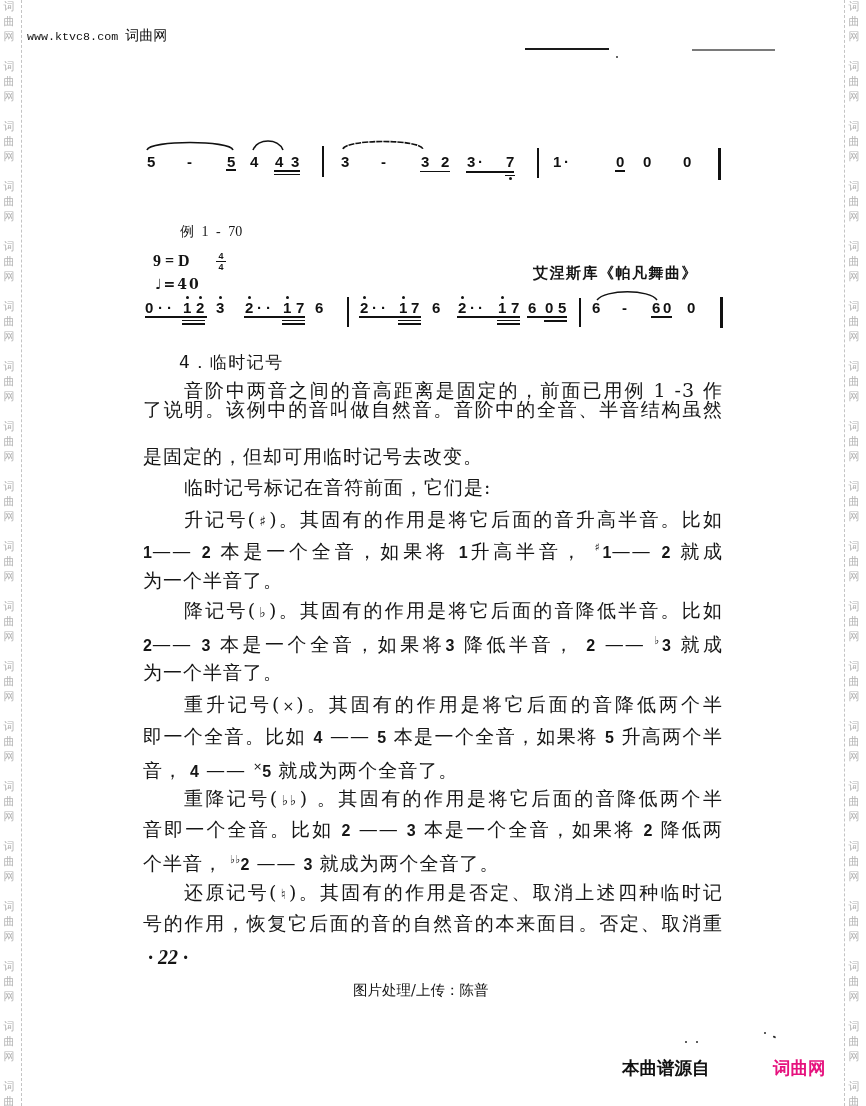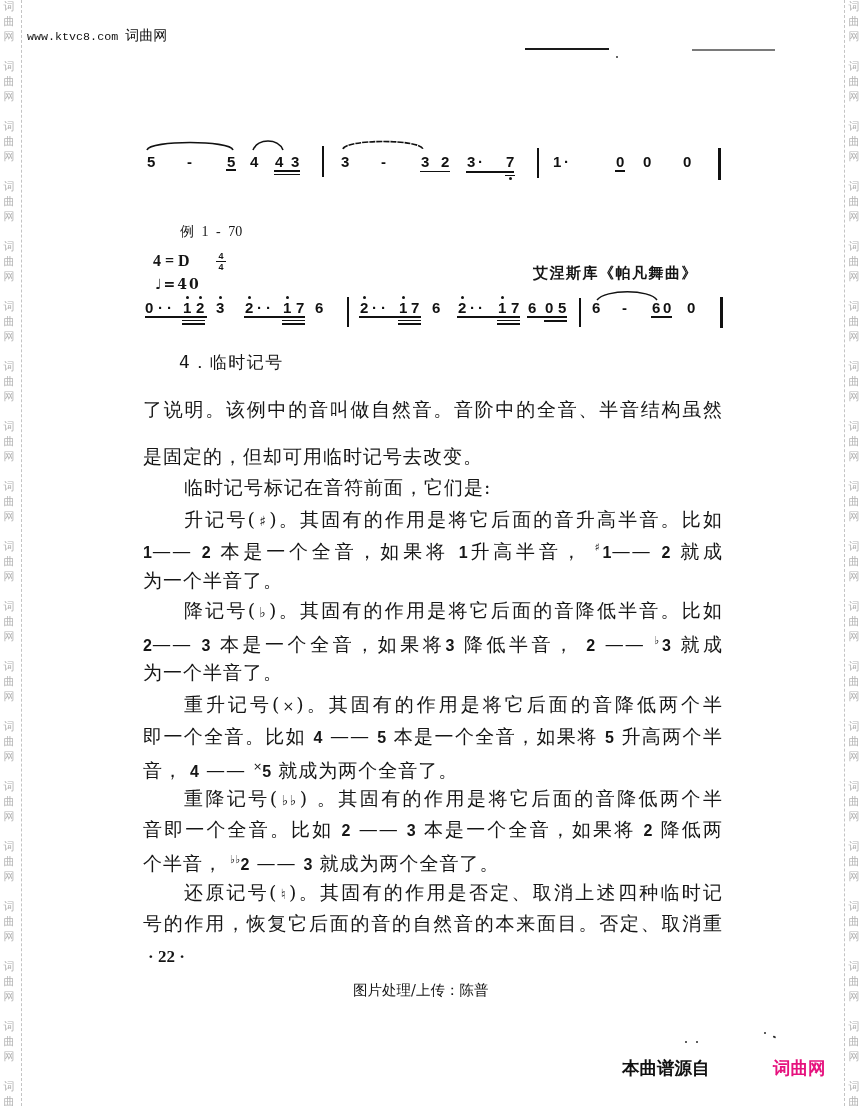--- a/index.html
+++ b/index.html
@@ -36,21 +36,21 @@
 .tx{position:absolute;font-size:19px;line-height:26px;height:26px;letter-spacing:1px;color:#161616;font-family:"DejaVu Serif","Liberation Serif",serif;}
 .j{text-align:justify;text-align-last:justify;}
 .full{left:143px;width:580px;}
 .ind{left:184px;width:539px;}
 .short{left:143px;white-space:nowrap;}
 .short-ind{left:184px;white-space:nowrap;}
 .heading{position:absolute;left:179px;top:349px;font-size:17px;line-height:26px;letter-spacing:1.5px;white-space:nowrap;font-family:"DejaVu Sans",sans-serif;}
 .b{font-family:"Liberation Sans","DejaVu Sans",sans-serif;font-weight:bold;font-size:16px;letter-spacing:0;}
 .acc{font-family:"DejaVu Sans",sans-serif;font-size:14px;letter-spacing:0;padding:0 2px;}
 .sup{font-family:"DejaVu Sans",sans-serif;font-size:11px;letter-spacing:0;vertical-align:7px;}
-.pno{position:absolute;left:148px;top:944px;font-size:17px;line-height:26px;font-weight:bold;white-space:nowrap;font-family:"Liberation Serif","DejaVu Serif",serif;}
+.pno{position:absolute;left:148px;top:944px;font-size:20px;line-height:26px;font-style:italic;font-weight:bold;white-space:nowrap;font-family:"Liberation Serif","DejaVu Serif",serif;}
 .credit{position:absolute;left:353px;top:979px;font-size:14.5px;line-height:22px;white-space:nowrap;font-family:"DejaVu Serif","Liberation Serif",serif;}
 .ft-label{position:absolute;left:622px;top:1057px;font-size:17.5px;line-height:22px;font-weight:bold;white-space:nowrap;color:#111;font-family:"DejaVu Sans",sans-serif;}
 .ft-site{position:absolute;left:773px;top:1057px;font-size:17.5px;line-height:22px;font-weight:bold;white-space:nowrap;color:#e6127e;font-family:"DejaVu Sans",sans-serif;}
 </style>
 </head>
 <body>
 
 <div class="page">
 
   <div class="wm wm-left">词
@@ -251,21 +251,21 @@
     <div class="ul" style="left:274px;top:170px;width:26px"></div>
     <div class="ul" style="left:274px;top:173.5px;width:26px"></div>
     <div class="ul" style="left:420px;top:171px;width:30px;height:1.2px"></div>
     <div class="ul" style="left:466px;top:171px;width:48px"></div>
     <div class="ul" style="left:505px;top:174.5px;width:10px"></div>
     <div class="dt" style="left:509px;top:177px"></div>
     <div class="ul" style="left:615px;top:170px;width:10px"></div>
   </div>
 
   <div class="ex-label">例 1 - 70</div>
-  <div class="ex-key">4=D</div>
+  <div class="ex-key">9=D</div>
   <div class="ts">
     <span class="ts-num">4</span>
     <span class="ts-line"></span>
     <span class="ts-den">4</span>
   </div>
   <div class="ex-tempo">♩=40</div>
   <div class="ex-src">艾涅斯库《帕凡舞曲》</div>
 
   <div>
     <span class="nt l2" style="left:145px">0</span>
@@ -325,20 +325,21 @@
     <div class="ul" style="left:457px;top:316px;width:63px"></div>
     <div class="ul" style="left:497px;top:319.5px;width:23px"></div>
     <div class="ul" style="left:497px;top:323px;width:23px"></div>
     <div class="ul" style="left:527px;top:316px;width:40px"></div>
     <div class="ul" style="left:544px;top:320px;width:23px"></div>
     <div class="ul" style="left:651px;top:316px;width:21px"></div>
   </div>
 
   <div class="heading">4．临时记号</div>
 
+  <div class="tx ind j" style="top:377px">音阶中两音之间的音高距离是固定的，前面已用例 1 -3 作</div>
   <div class="tx full j" style="top:396px">了说明。该例中的音叫做自然音。音阶中的全音、半音结构虽然</div>
   <div class="tx short" style="top:443px">是固定的，但却可用临时记号去改变。</div>
   <div class="tx short-ind" style="top:474px">临时记号标记在音符前面，它们是:</div>
 
   <div class="tx ind j" style="top:506px"><span>升记号(</span><span class="acc">♯</span><span>)。其固有的作用是将它后面的音升高半音。比如</span></div>
   <div class="tx full j" style="top:535px"><span class="b">1</span><span>—— </span><span class="b">2</span><span> 本是一个全音，如果将 </span><span class="b">1</span><span>升高半音，</span> <span class="sup">♯</span><span class="b">1</span><span>——</span> <span class="b">2</span><span> 就成</span></div>
   <div class="tx short" style="top:567px">为一个半音了。</div>
 
   <div class="tx ind j" style="top:597px"><span>降记号(</span><span class="acc">♭</span><span>)。其固有的作用是将它后面的音降低半音。比如</span></div>
   <div class="tx full j" style="top:628px"><span class="b">2</span><span>—— </span><span class="b">3</span><span> 本是一个全音，如果将</span><span class="b">3</span><span> 降低半音，</span> <span class="b">2</span><span> —— </span><span class="sup">♭</span><span class="b">3</span><span> 就成</span></div>

